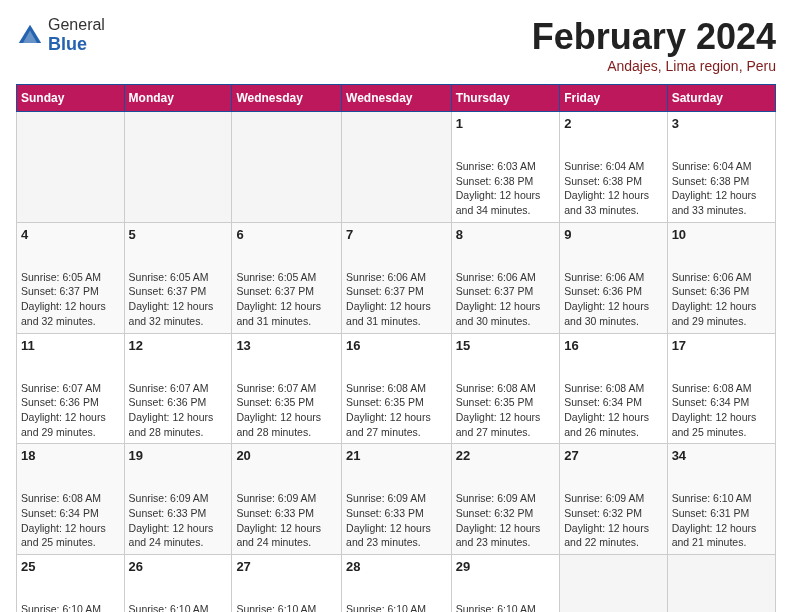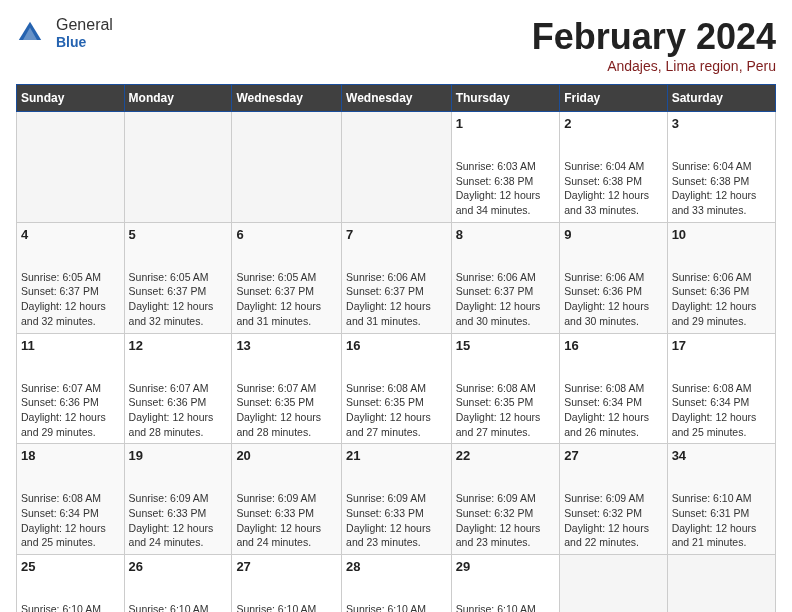--- a/index.html
+++ b/index.html
@@ -12,21 +12,21 @@
     }
     .header {
       display: flex;
       justify-content: space-between;
       align-items: flex-start;
       margin-bottom: 10px;
     }
     .logo {
       display: flex;
       align-items: center;
-      gap: 12px;
+      gap: 4px;
     }
     .logo-general { color: #333; }
     .logo-blue { color: #2563b0; }
     .logo-icon {
       width: 28px;
       height: 28px;
     }
     .title-block {
       text-align: right;
     }
@@ -38,21 +38,21 @@
     .location {
       font-size: 14px;
       color: #7f1d1d;
     }
     .calendar {
       width: 100%;
       border-collapse: collapse;
       font-size: 11px;
     }
     .calendar thead th {
-      background-color: #404040;
+      background-color: #be185d;
       color: #fff;
       padding: 6px 4px;
       text-align: left;
       font-size: 12px;
       border: 1px solid #1a4d9a;
     }
     .calendar tbody td {
       border: 1px solid #ccc;
       vertical-align: top;
       padding: 4px;
@@ -85,21 +85,21 @@
 <div class="header">
   <div class="logo">
     <svg class="logo-icon" viewBox="0 0 40 40" xmlns="http://www.w3.org/2000/svg">
       <polygon points="20,4 36,30 4,30" fill="#2563b0"></polygon>
       <polygon points="20,12 30,30 10,30" fill="#fff" opacity="0.3"></polygon>
     </svg>
     <div>
       <div>
         <span class="logo-general">General</span><span class="logo-blue"></span>
       </div>
-      <div class="logo-blue" style="font-size:14px;font-weight:bold;">Blue</div>
+      <div class="logo-blue" style="font-size:18px;font-weight:bold;">Blue</div>
     </div>
   </div>
   <div class="title-block">
     <div class="month-year">February 2024</div>
     <div class="location">Andajes, Lima region, Peru</div>
   </div>
 </div>
 
 <table class="calendar">
   <thead>

